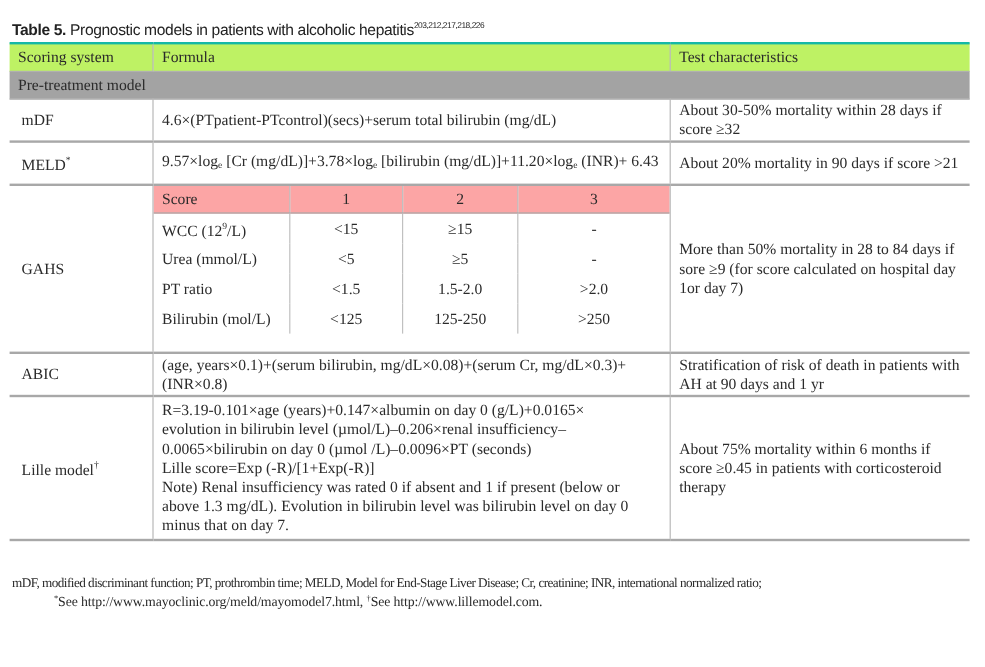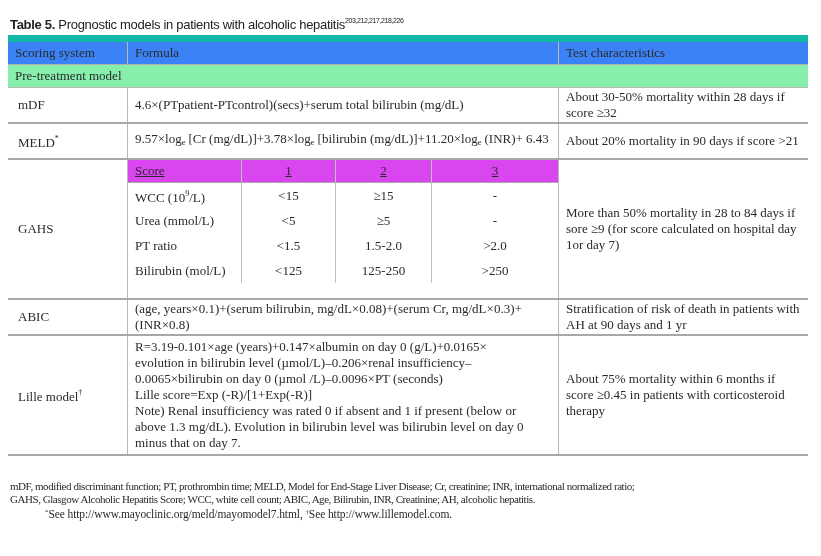--- a/index.html
+++ b/index.html
@@ -5,36 +5,36 @@
   html, body { margin: 0; padding: 0; background: #ffffff; }
   body { width: 821px; height: 556px; overflow: hidden; position: relative; color: #2a2a2a; }
   .title { position: absolute; left: 10px; top: 17px; font-family: "Liberation Sans", sans-serif; font-size: 13px; font-stretch: condensed; letter-spacing: -0.3px; color: #222; white-space: nowrap; }
   .title b { font-weight: bold; }
   .title sup { font-size: 7px; vertical-align: 6px; letter-spacing: -0.4px; }
   table.main { position: absolute; left: 8px; top: 35px; width: 800px; border-collapse: collapse; font-family: "Liberation Serif", serif; font-size: 13px; line-height: 16px; }
   table.main td { padding: 0 7px; vertical-align: middle; }
   .c1 { width: 102px; border-right: 1px solid #b8b8b8; }
   .c2 { width: 416px; border-right: 1px solid #b8b8b8; margin-top: 48px; }
   .c3 { }
-  tr.hdr td { background: #3b82f6; height: 22px; border-top: 7px solid #14b8a6; border-bottom: 1px solid #b0b0b0; }
-  tr.sect td { background: #86efac; height: 22px; border-bottom: 1px solid #b8b8b8; }
+  tr.hdr td { background: #bef264; height: 22px; border-top: 2px solid #14b8a6; border-bottom: 1px solid #b0b0b0; }
+  tr.sect td { background: #a3a3a3; height: 22px; border-bottom: 1px solid #b8b8b8; }
   tr.sect td.span { border-right: none; }
   tr.row td { border-bottom: 2px solid #a8a8a8; }
   tr.row td.c1 { padding-left: 10px; }
   tr.mdf td { height: 34px; }
   tr.meld td { height: 34px; }
   tr.gahs td { height: 138px; padding-top: 0; padding-bottom: 0; }
   tr.abic td { height: 34px; }
   tr.lille td { height: 118px; }
   tr.gahs td.c2 { padding: 0; vertical-align: top; }
   sup.s { font-size: 8px; vertical-align: 6px; }
   sub.e { font-size: 8px; vertical-align: -2px; }
   table.sub { width: 100%; border-collapse: collapse; font-family: "Liberation Serif", serif; font-size: 13px; }
   table.sub td { height: 22px; padding: 0 7px; border: none; }
-  table.sub tr.shead td { background: #d946ef; border-bottom: 1px solid #a8a8a8; text-decoration: underline; }
+  table.sub tr.shead td { background: #fca5a5; border-bottom: 1px solid #a8a8a8; }
   table.sub td.sc0 { width: 99px; border-right: 1px solid #c0c0c0; text-align: left; }
   table.sub td.sc1 { width: 79px; border-right: 1px solid #c0c0c0; text-align: center; }
   table.sub td.sc2 { width: 81px; border-right: 1px solid #c0c0c0; text-align: center; }
   table.sub td.sc3 { text-align: center; }
   table.sub tr.sbody td { height: 25px; }
   .foot { position: absolute; left: 10px; top: 480px; width: 805px; font-family: "Liberation Serif", serif; font-size: 11px; line-height: 13px; letter-spacing: -0.45px; color: #2a2a2a; }
   .foot .url { letter-spacing: -0.1px; font-size: 11.5px; margin-left: 35px; }
   .foot sup { font-size: 7px; vertical-align: 4px; }
   .line { display: block; }
 </style>
@@ -68,21 +68,21 @@
     <td class="c2">
       <table class="sub">
         <tbody>
               <tr class="shead">
           <td class="sc0">Score</td>
           <td class="sc1">1</td>
           <td class="sc2">2</td>
           <td class="sc3">3</td>
         </tr>
         <tr class="sbody">
-          <td class="sc0"><span>WCC (10</span><sup class="s">9</sup><span>/L)</span></td>
+          <td class="sc0"><span>WCC (12</span><sup class="s">9</sup><span>/L)</span></td>
           <td class="sc1">&lt;15</td>
           <td class="sc2">≥15</td>
           <td class="sc3">-</td>
         </tr>
         <tr class="sbody">
           <td class="sc0">Urea (mmol/L)</td>
           <td class="sc1">&lt;5</td>
           <td class="sc2">≥5</td>
           <td class="sc3">-</td>
         </tr>
@@ -119,15 +119,14 @@
       <span class="line">above 1.3 mg/dL). Evolution in bilirubin level was bilirubin level on day 0</span>
       <span class="line">minus that on day 7.</span>
     </td>
     <td class="c3">About 75% mortality within 6 months if score ≥0.45 in patients with corticosteroid therapy</td>
   </tr>
 </tbody>
   </table>
 
 <div class="foot">
   <span class="line">mDF, modified discriminant function; PT, prothrombin time; MELD, Model for End-Stage Liver Disease; Cr, creatinine; INR, international normalized ratio;</span>
-  <span class="line">GAHS, Glasgow Alcoholic Hepatitis Score; WCC, white cell count; ABIC, Age, Bilirubin, INR, Creatinine; AH, alcoholic hepatitis.</span>
   <span class="line url"><sup>*</sup><span>See http://www.mayoclinic.org/meld/mayomodel7.html,</span> <sup>†</sup><span>See http://www.lillemodel.com.</span></span>
 </div>
 
 </body></html>

